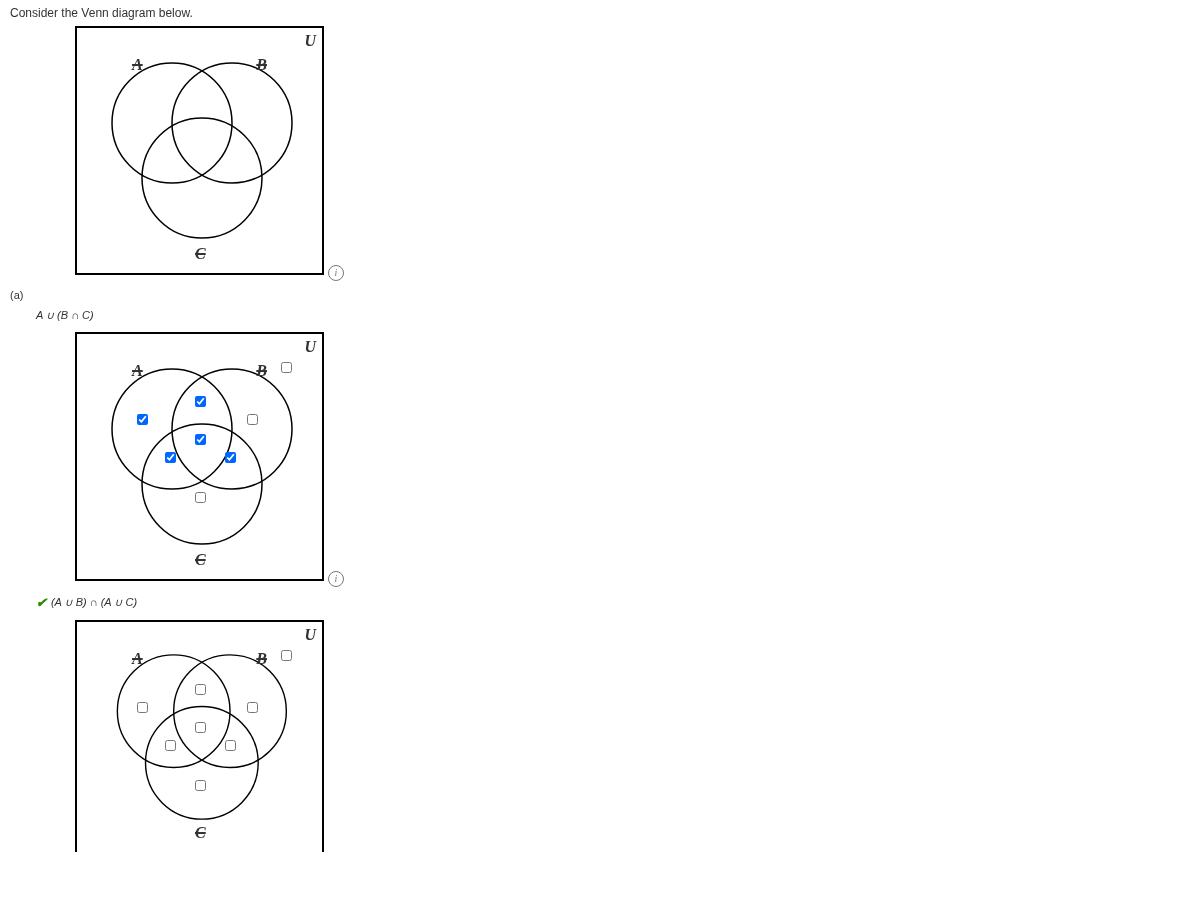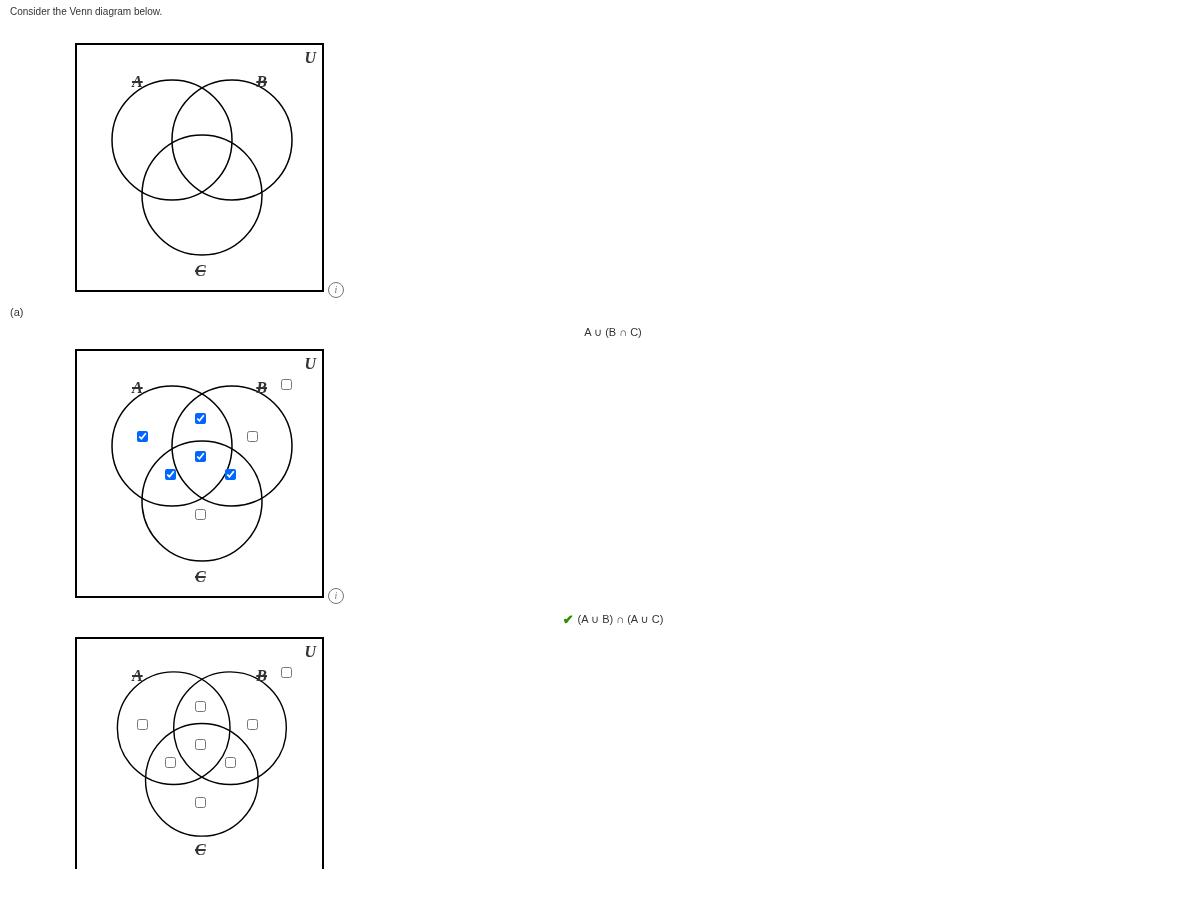--- a/index.html
+++ b/index.html
@@ -4,22 +4,22 @@
 <style>
   body {
     font-family: Verdana, Geneva, sans-serif;
     font-size: 11px;
     color: #333;
     margin: 0;
     padding: 6px 10px;
     background: #fff;
   }
   .question-intro {
-    margin-bottom: 20px;
-    font-size: 10px;
+    margin-bottom: 0;
+    font-size: 12px;
   }
   .venn-box {
     border: 2px solid #000;
     width: 245px;
     height: 245px;
     position: relative;
     margin-left: 65px;
     margin-top: 6px;
     margin-bottom: 6px;
   }
@@ -66,28 +66,28 @@
   .part-wrap { margin-top: 8px; }
   .part-line {
     display: flex;
     align-items: flex-start;
     gap: 10px;
     font-size: 11px;
   }
   .part-label { flex: 0 0 auto; }
   .expr {
     font-family: Verdana, sans-serif;
+    font-style: italic;
     font-size: 11px;
     margin-left: 26px;
     margin-top: 8px;
     margin-bottom: 4px;
     display: flex;
     align-items: center;
     gap: 4px;
-    justify-content: center;
   }
   .check-icon {
     color: #2e8b00;
     font-size: 13px;
     font-weight: bold;
   }
   .cb-U { top: 28px; right: 30px; }
 </style>
 </head>
 <body>

